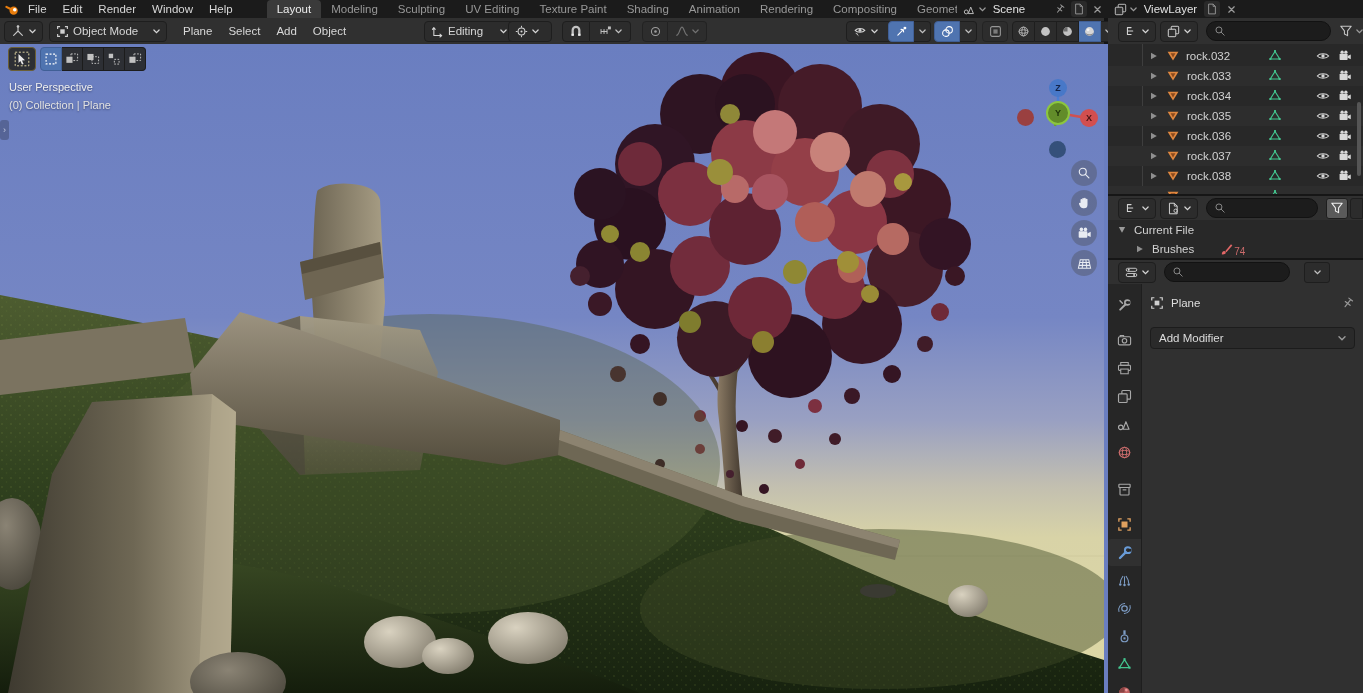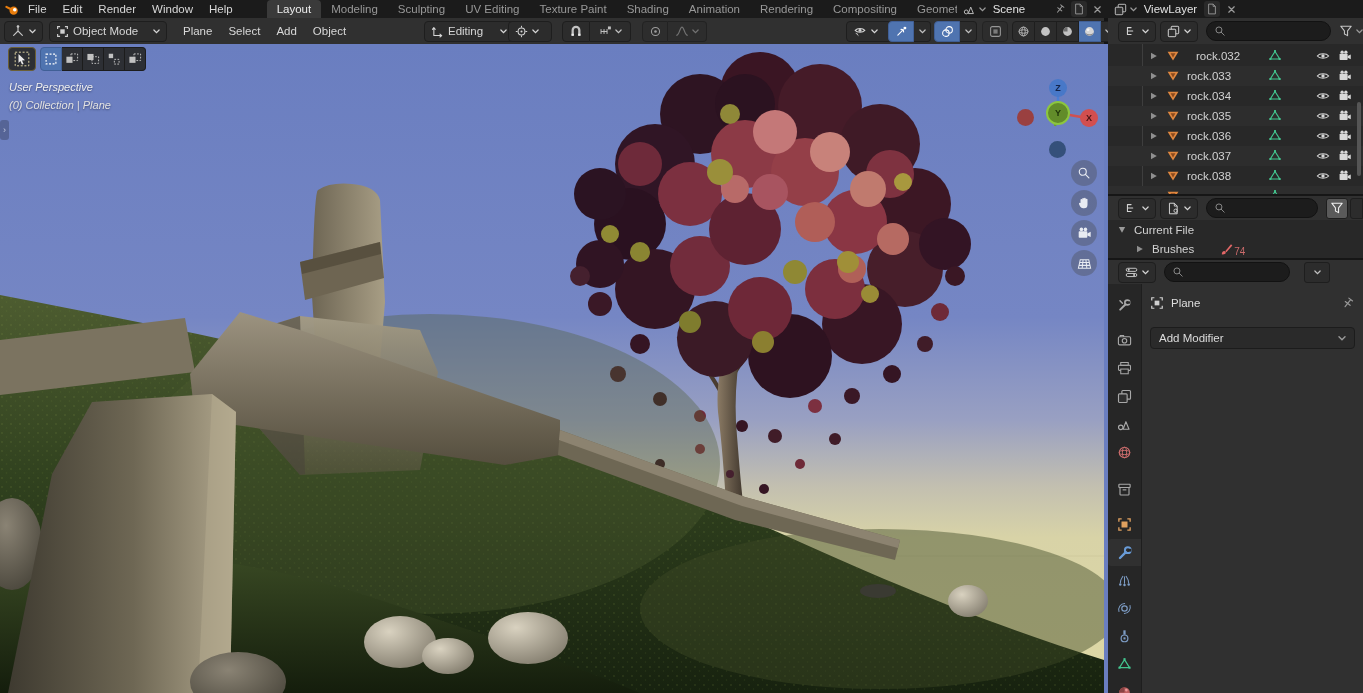--- a/index.html
+++ b/index.html
@@ -32,21 +32,21 @@
   .grp{display:flex;}
   .grp>.tgl{border-radius:0;border-left-width:0;}
   .grp>.tgl:first-child{border-radius:4px 0 0 4px;border-left-width:1px;}
   .grp>.tgl:last-child{border-radius:0 4px 4px 0;}
   .search{background:#1c1c1c;border:1px solid #121212;border-radius:10px;height:18px;display:flex;align-items:center;gap:5px;padding:0 7px;color:#8a8a8a;}
 
   
   #viewport{left:0;top:44px;width:1223px;height:649px;background:#6a7ec0;overflow:hidden;}
   #scene{position:absolute;left:0;top:0;}
   .toolbtn{position:absolute;display:flex;align-items:center;justify-content:center;background:rgba(40,40,40,.92);border:1px solid #1c1c1c;border-radius:4px;}
-  .ovl-stats{position:absolute;left:9px;top:34px;color:#f0f0f0;text-shadow:0 1px 2px rgba(20,25,60,.55);font-size:11px;line-height:18px;font-style:italic;}
+  .ovl-stats{position:absolute;left:9px;top:34px;color:#f0f0f0;text-shadow:0 1px 2px rgba(20,25,60,.55);font-size:11px;line-height:18px;}
   .stat-grid{display:grid;grid-template-columns:60px auto;margin-top:11px;}
   .navball{position:absolute;border-radius:50%;display:flex;align-items:center;justify-content:center;font-size:9px;font-weight:bold;color:#20301a;}
   .navbtn{position:absolute;width:26px;height:26px;border-radius:50%;background:rgba(86,92,114,.55);display:flex;align-items:center;justify-content:center;color:#e8ebf2;}
   .edgearrow{position:absolute;background:rgba(35,40,58,.45);color:#dfe3ea;display:flex;align-items:center;justify-content:center;font-size:9px;border-radius:3px;}
 
   
   #rightcol{left:1108px;top:44px;width:255px;height:649px;background:#262626;}
   #outliner{position:absolute;left:0;top:0;width:255px;height:150px;background:#282828;overflow:hidden;}
   .orow{position:absolute;left:0;width:255px;height:20px;display:flex;align-items:center;color:#d2d2d2;}
   .orow.alt{background:#2d2d2d;}
@@ -782,21 +782,21 @@
 
     <div id="outliner">
       <div class="oguide"></div>
       <div class="orow" style="top:2px">
         <svg class="ic" style="margin-left:42px;color:#8f8f8f" width="8" height="8">
             <use href="#s-disc"></use>
           </svg>
         <svg class="ic" style="margin-left:8px" width="14" height="14">
             <use href="#s-meshobj"></use>
           </svg>
-        <span style="margin-left:16px">rock.032</span>
+        <span style="margin-left:6px">rock.032</span>
         <svg class="ic" style="position:absolute;left:160px" width="14" height="14">
             <use href="#s-meshdata"></use>
           </svg>
         <svg class="ic" style="position:absolute;left:208px;color:#d8d8d8" width="14" height="14">
             <use href="#s-eye"></use>
           </svg>
         <svg class="ic" style="position:absolute;left:230px;color:#d8d8d8" width="14" height="14">
             <use href="#s-cam"></use>
           </svg>
       </div>

